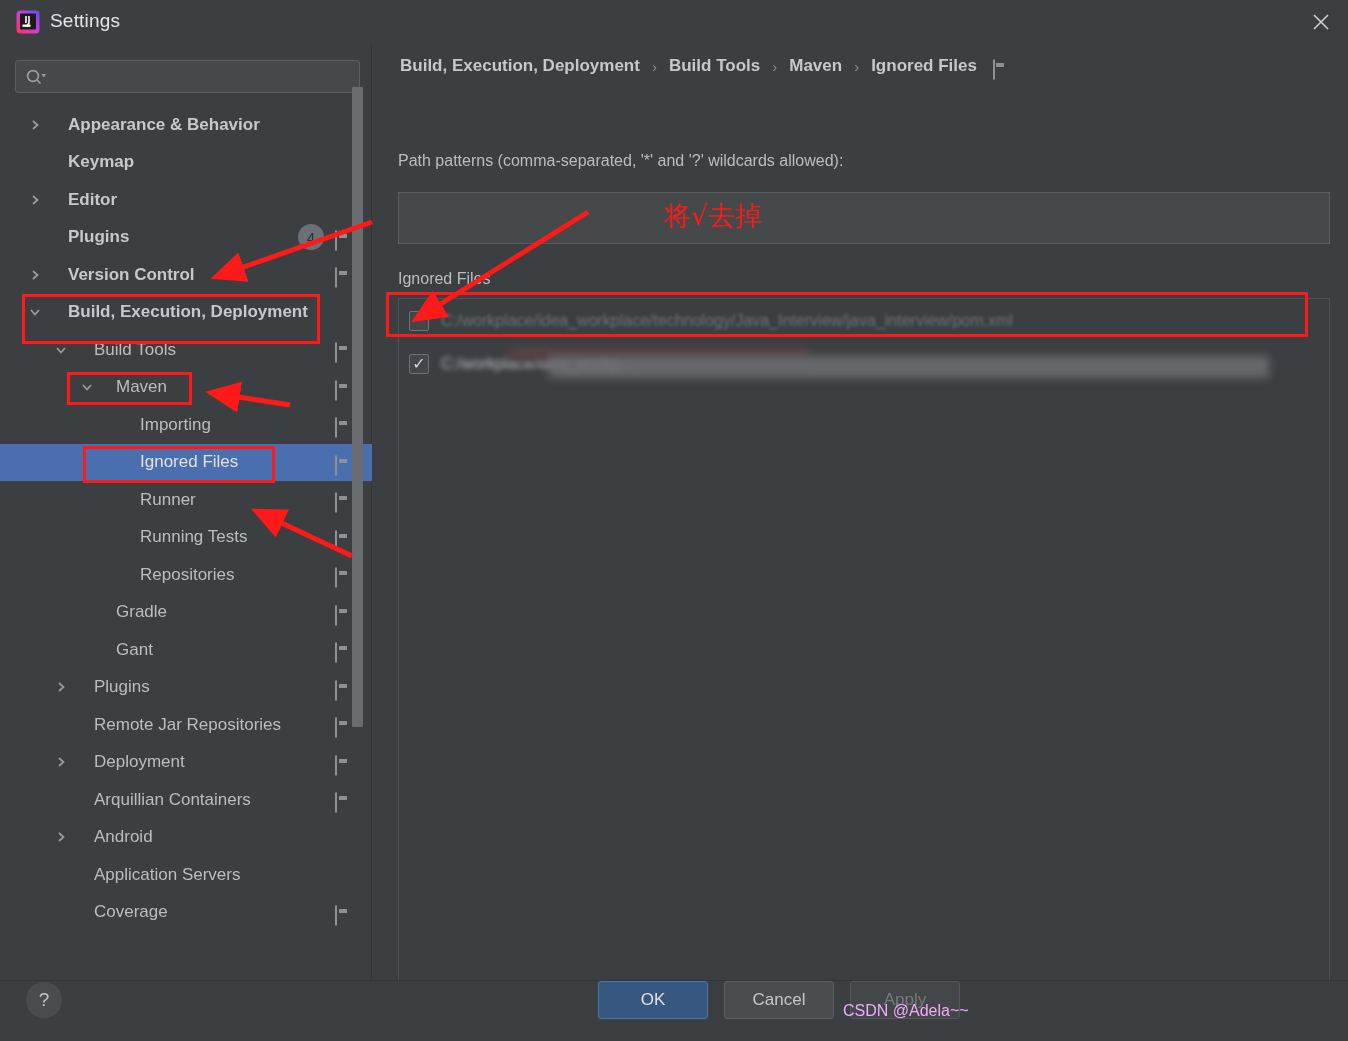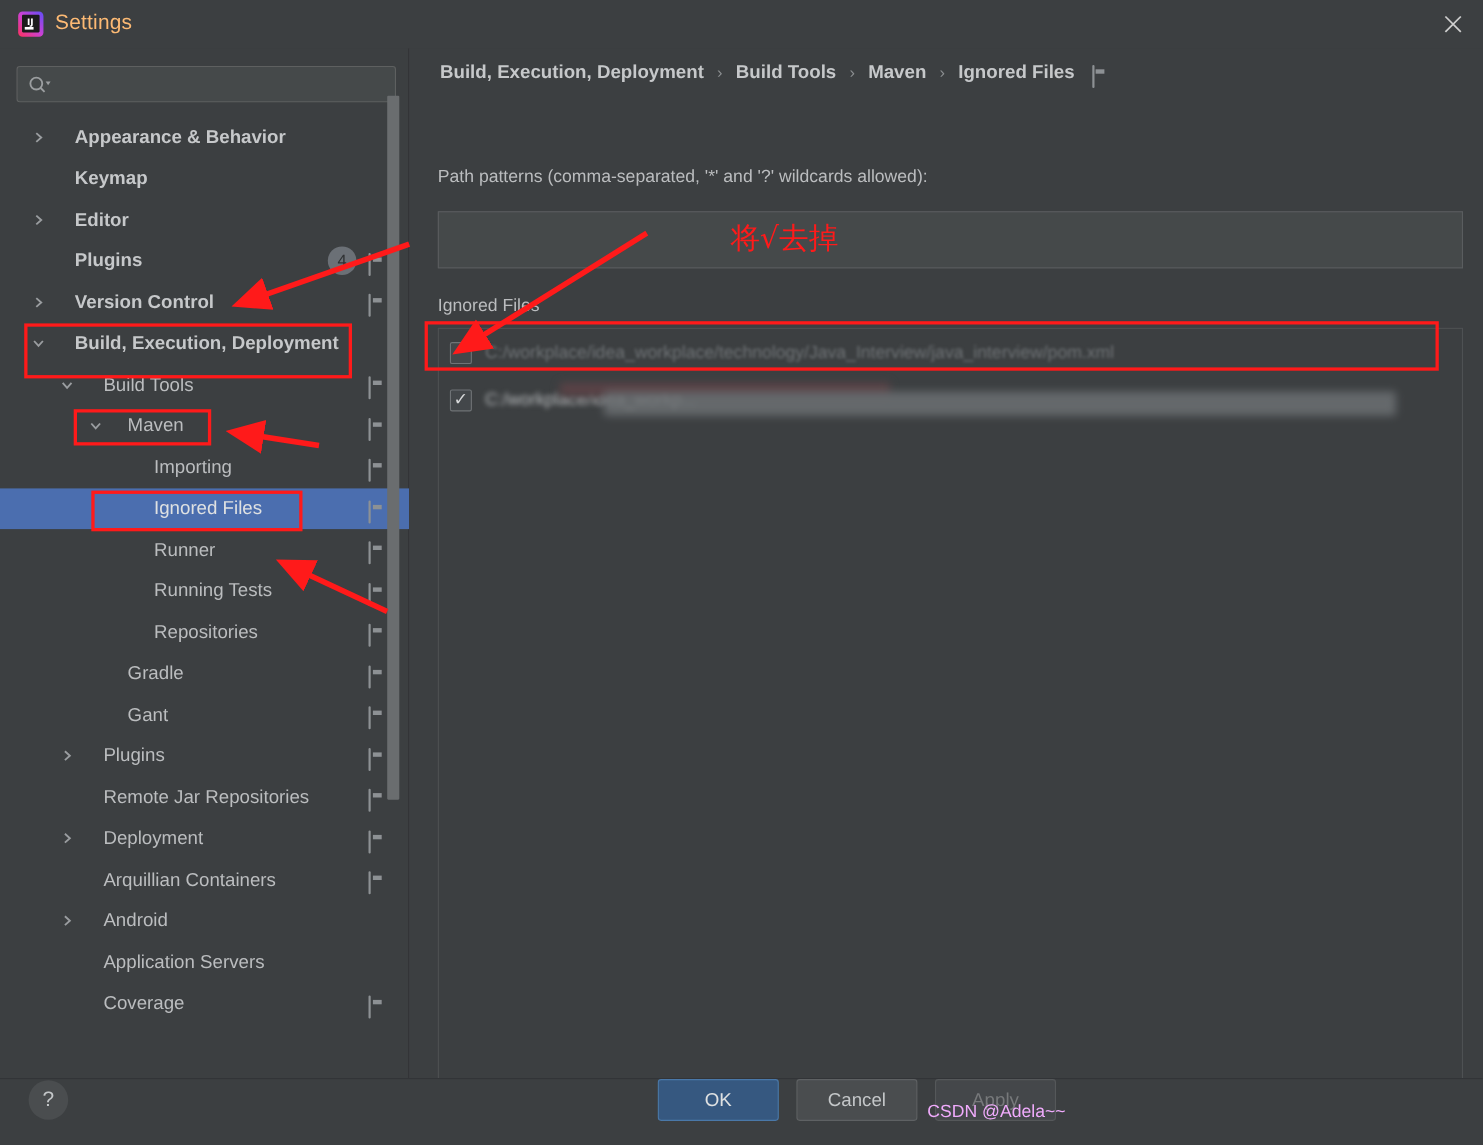--- a/index.html
+++ b/index.html
@@ -15,21 +15,21 @@
   .titlebar {
     position: absolute; left: 0; top: 0; width: 1348px; height: 44px;
     background: #3c3f41;
   }
   .ij-logo {
     position: absolute; left: 16px; top: 10px; width: 24px; height: 24px;
     border-radius: 4px; overflow: hidden;
   }
   .title-text {
     position: absolute; left: 50px; top: 10px;
-    font-size: 19px; color: #fdba74; letter-spacing: .2px;
+    font-size: 19px; color: #e5e5e5; letter-spacing: .2px;
   }
   .close-btn {
     position: absolute; right: 0px; top: 0px; width: 54px; height: 44px;
     display: flex; align-items: center; justify-content: center;
     color: #cfcfcf;
   }
   .close-btn svg { display:block; }
 
   
   .sidebar {

